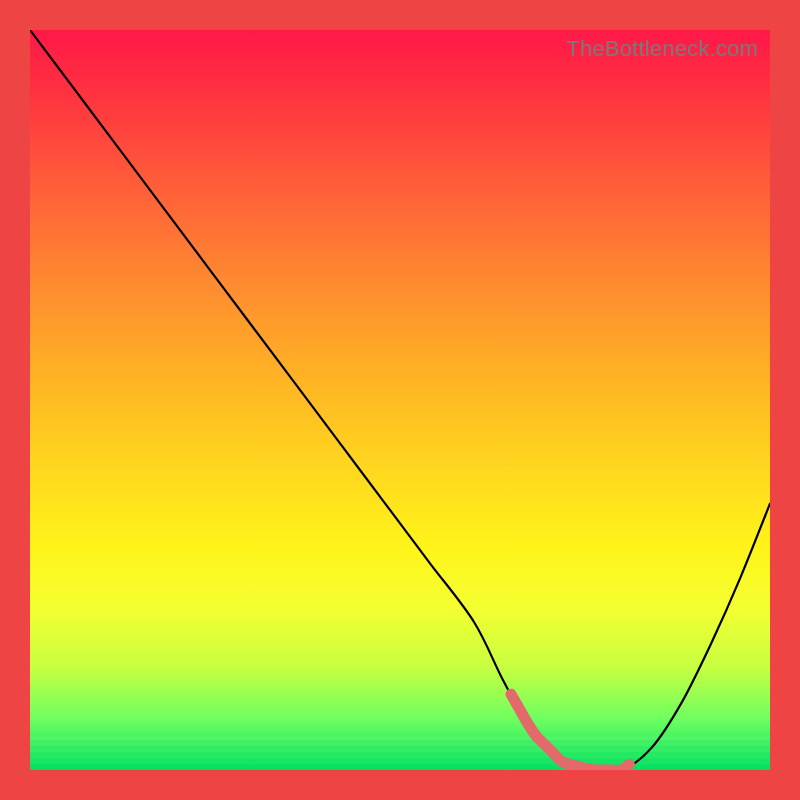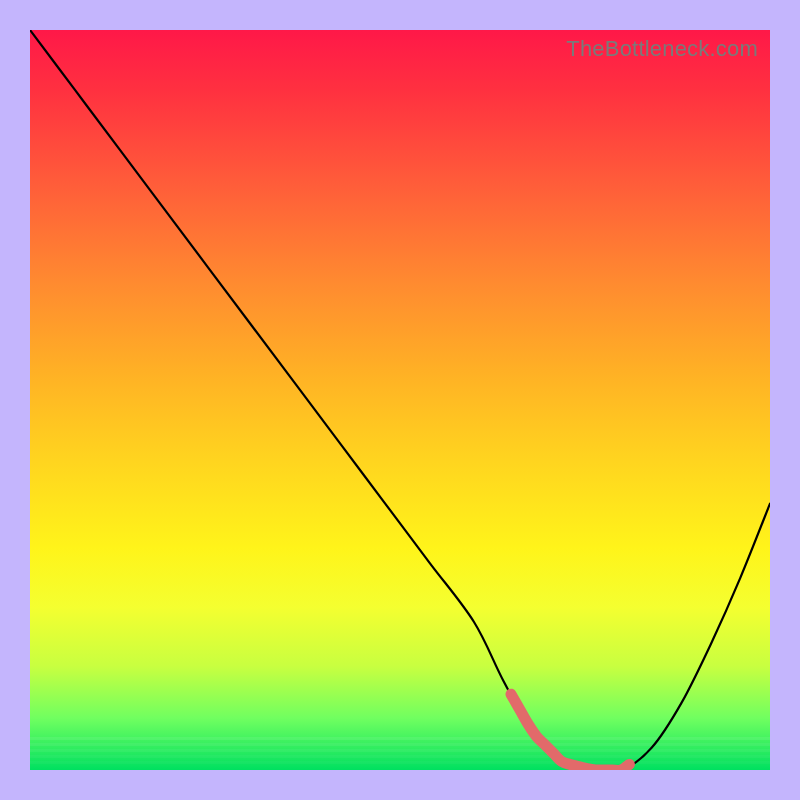--- a/index.html
+++ b/index.html
@@ -1,21 +1,21 @@
 <!DOCTYPE html>
 <html><head>
 <meta charset="utf-8">
 <style>
   * { margin: 0; padding: 0; box-sizing: border-box; }
   html, body { width: 800px; height: 800px; overflow: hidden; background: #000; }
   .stage {
     position: relative;
     width: 800px;
     height: 800px;
-    background: #c4b5fd;
+    background: #ef4444;
     text-decoration: underline;
   }
   .plot-area {
     position: absolute;
     left: 30px;
     top: 30px;
     width: 740px;
     height: 740px;
     background: linear-gradient(to bottom,
       #ff1848 0%,

